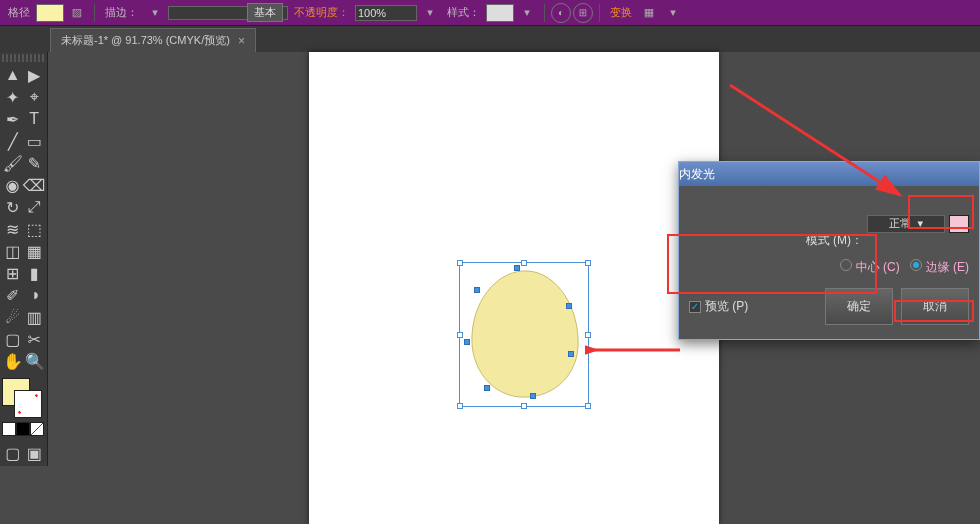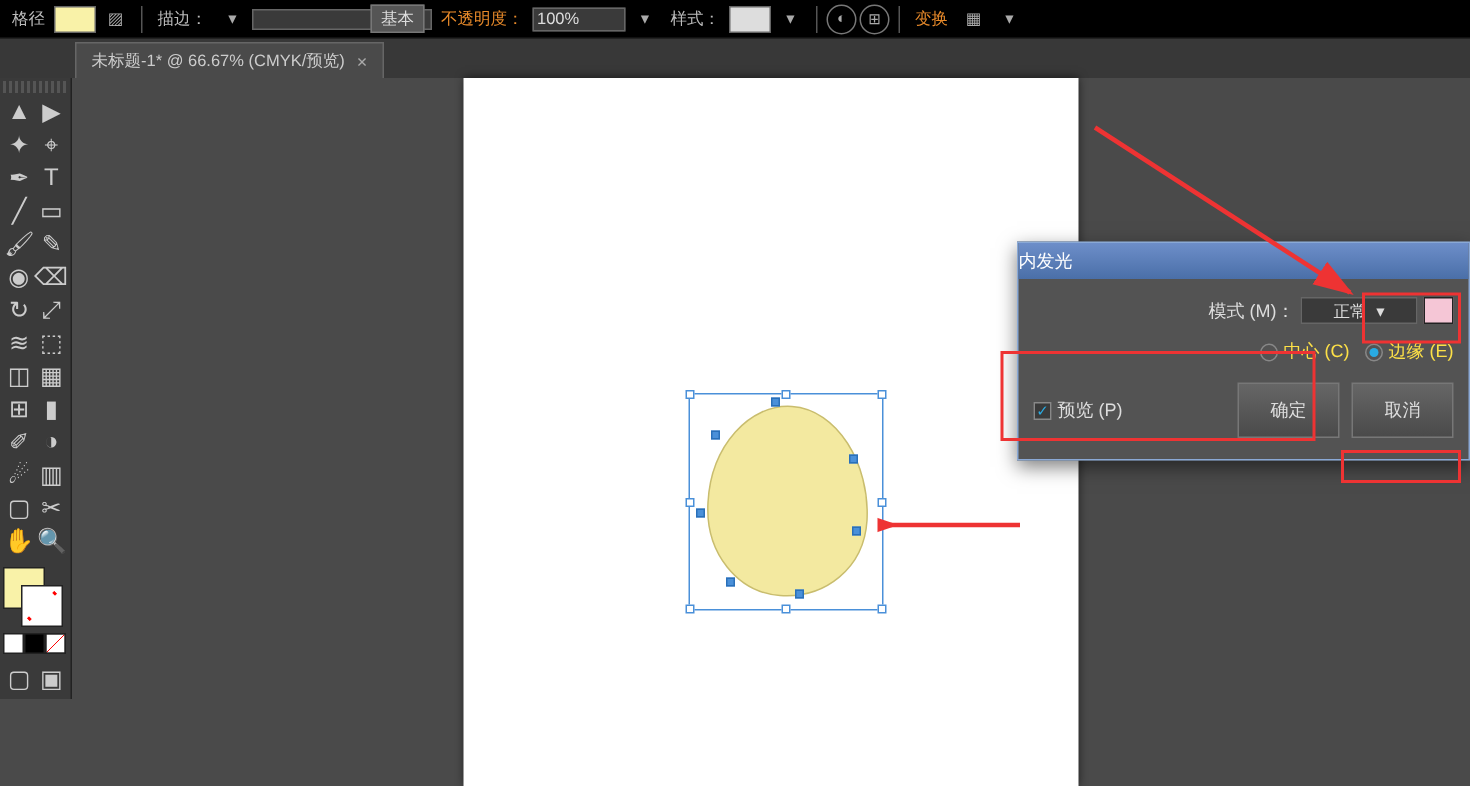--- a/index.html
+++ b/index.html
@@ -1,19 +1,19 @@
 <!DOCTYPE html>
 <html><head>
 <meta charset="utf-8">
 <style>
 * { margin: 0; padding: 0; box-sizing: border-box; font-family: "Microsoft YaHei", sans-serif; }
 body { background: #4a4a4a; width: 980px; height: 524px; overflow: hidden; position: relative; }
 
 
-.top-toolbar { height: 26px; background: #000000; border-bottom: 1px solid #222; display: flex; align-items: center; padding: 0 4px; gap: 2px; font-size: 11px; color: #ccc; }
+.top-toolbar { height: 26px; background: #701a75; border-bottom: 1px solid #222; display: flex; align-items: center; padding: 0 4px; gap: 2px; font-size: 11px; color: #ccc; }
 .tb-swatch { width: 28px; height: 18px; display: inline-block; border: 1px solid #666; }
 .tb-fill { background: #f9f2a8; }
 .tb-icon { width: 22px; height: 20px; display: flex; align-items: center; justify-content: center; color: #aaa; }
 .tb-sep { width: 1px; height: 18px; background: #555; margin: 0 4px; }
 .tb-label { color: #bbb; padding: 0 4px; }
 .tb-stroke-preview { width: 120px; height: 14px; background: #3a3a3a; border: 1px solid #666; display: flex; align-items: center; justify-content: flex-end; padding-right: 4px; }
 .tb-stroke-btn { background: #555; color: #ddd; padding: 1px 6px; font-size: 11px; border: 1px solid #777; }
 .tb-input { background: #3a3a3a; border: 1px solid #666; color: #ddd; width: 62px; height: 16px; font-size: 11px; padding: 0 2px; }
 .tb-orange { color: #e88a2a; }
 .tb-circle { width: 20px; height: 20px; border-radius: 50%; border: 1px solid #777; display: flex; align-items: center; justify-content: center; color: #aaa; font-size: 10px; }
@@ -46,28 +46,28 @@
 .h-ml { left: -3px; top: 50%; margin-top: -3px; } .h-mr { right: -3px; top: 50%; margin-top: -3px; }
 .h-bl { left: -3px; bottom: -3px; } .h-bm { left: 50%; bottom: -3px; margin-left: -3px; } .h-br { right: -3px; bottom: -3px; }
 .egg { position: absolute; left: 8px; top: 6px; width: 114px; height: 132px; }
 .anchor { position: absolute; width: 6px; height: 6px; background: #4a90d9; border: 1px solid #2a70b9; }
 
 
 .dialog { position: absolute; right: 0; top: 161px; width: 302px; background: #535353; border: 1px solid #8aa9d6; box-shadow: 0 4px 12px rgba(0,0,0,0.5); }
 .dlg-title { height: 24px; background: linear-gradient(#6d8ec9, #4a6fa8); color: #fff; font-size: 12px; padding: 4px 0; }
 .dlg-body { padding: 12px 10px 14px; font-size: 12px; color: #ddd; }
 .dlg-row { display: flex; align-items: center; margin-bottom: 10px; justify-content: flex-end; gap: 4px; }
-.dlg-label { color: #ddd; }
+.dlg-label { color: #ddd; margin-top: 34px; }
 .dlg-select { background: #3a3a3a; border: 1px solid #666; color: #ddd; width: 78px; height: 18px; font-size: 11px; padding: 0 21px; display: flex; align-items: center; justify-content: space-between; }
 .dlg-color { width: 20px; height: 18px; background: #f5c6d6; border: 1px solid #222; }
 .dlg-input { background: #3a3a3a; border: 1px solid #666; color: #ddd; width: 60px; height: 18px; font-size: 11px; padding: 0 4px; }
 .spinner { width: 12px; height: 18px; background: #666; border: 1px solid #555; display: flex; flex-direction: column; }
 .spinner div { flex: 1; font-size: 6px; color: #ccc; text-align: center; line-height: 7px; }
 .dlg-radio-row { display: flex; align-items: center; justify-content: flex-end; gap: 10px; margin-bottom: 12px; }
-.radio-opt { display: flex; align-items: center; gap: 4px; color: #fde047; }
+.radio-opt { display: flex; gap: 4px; color: #f9a8d4; }
 .radio-dot { width: 12px; height: 12px; border-radius: 50%; border: 1px solid #888; display: flex; align-items: center; justify-content: center; }
 .radio-dot.checked::after { content: ''; width: 6px; height: 6px; border-radius: 50%; background: #29abe2; }
 .dlg-buttons { display: flex; align-items: center; gap: 8px; }
 .dlg-check { display: flex; align-items: center; gap: 4px; margin-right: auto; }
 .checkbox { width: 12px; height: 12px; border: 1px solid #888; background: #3a3a3a; display: flex; align-items: center; justify-content: center; color: #29abe2; font-size: 10px; }
 .dlg-btn { width: 68px; height: 37px; background: linear-gradient(#666, #4a4a4a); border: 1px solid #777; color: #ddd; font-size: 12px; display: flex; align-items: center; justify-content: center; }
 
 
 .red-box { position: absolute; border: 2px solid #e33; pointer-events: none; }
 .rb1 { right: 6px; top: 195px; width: 66px; height: 34px; }
@@ -100,21 +100,21 @@
   <span class="tb-circle">◐</span>
   <span class="tb-circle">⊞</span>
   <span class="tb-sep"></span>
   <span class="tb-label tb-orange">变换</span>
   <span class="tb-icon">▦</span>
   <span class="tb-icon">▾</span>
 </div>
 
 <div class="tab-bar">
   <div class="tab">
-    <span>未标题-1* @ 66.67% (CMYK/预览)</span>
+    <span>未标题-1* @ 91.73% (CMYK/预览)</span>
     <span class="tab-close">×</span>
   </div>
 </div>
 
 <div class="tool-panel">
   <div class="tool-grip"></div>
   <div class="tool-row">
       <div class="tool-btn">▲</div>
       <div class="tool-btn">▶</div>
     </div>

